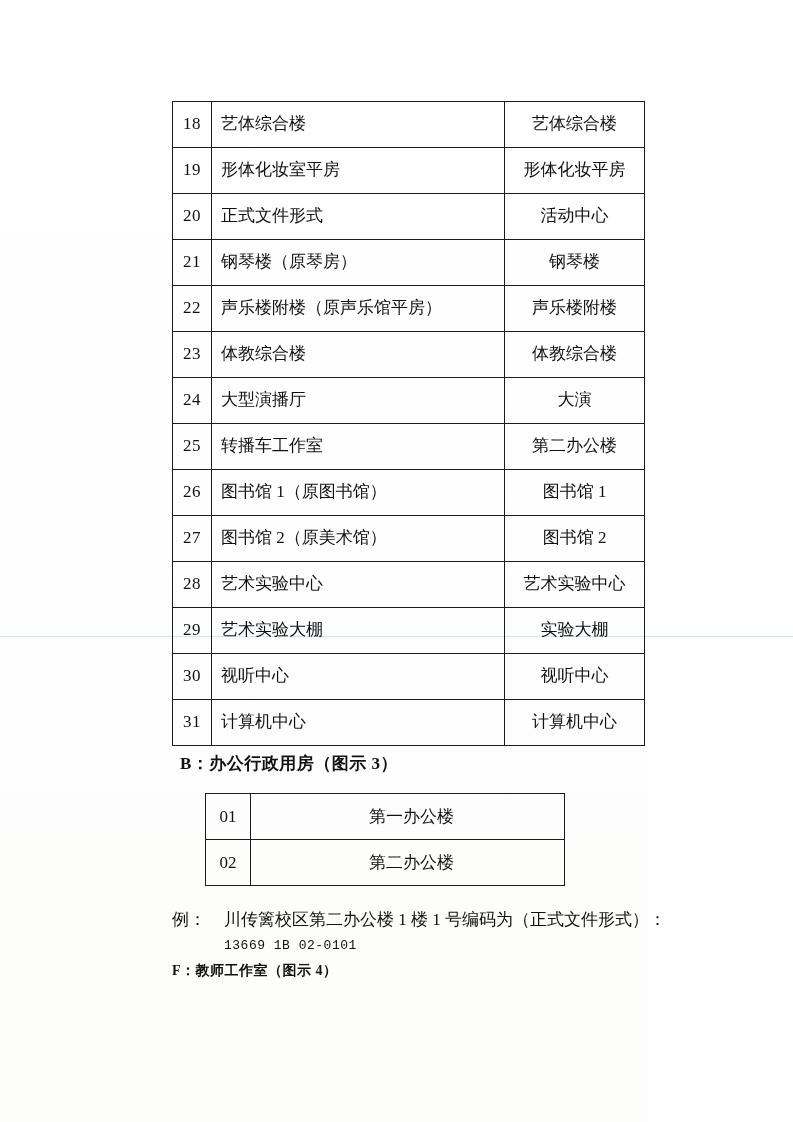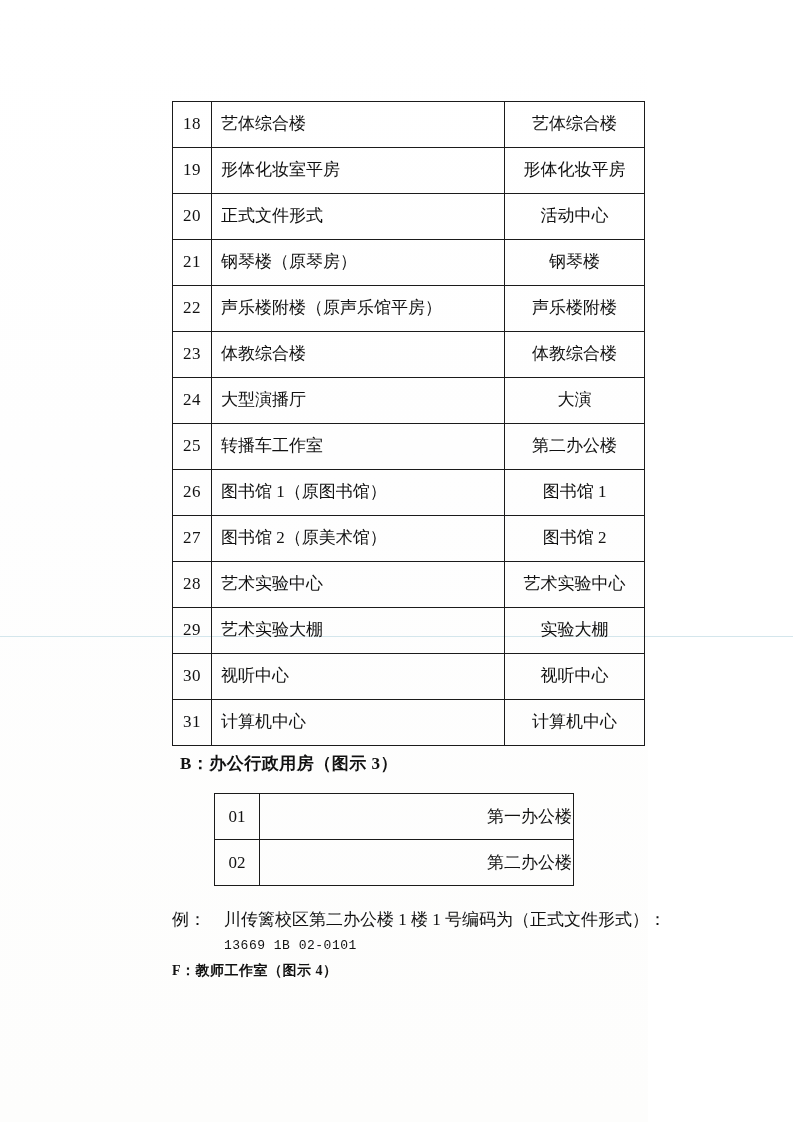--- a/index.html
+++ b/index.html
@@ -80,41 +80,41 @@
     font-size: 17px;
     font-weight: bold;
     letter-spacing: 0.5px;
     white-space: nowrap;
   }
   .section-b .label-b { font-weight: bold; }
   .section-b .paren { font-weight: bold; }
 
   .office-table {
     position: absolute;
-    left: 214px;
+    left: 205px;
     top: 793px;
     width: 345px;
     border-collapse: collapse;
     table-layout: fixed;
     border-radius: 9px;
   }
   .office-table td {
     border: 1px solid #1b1b1b;
     height: 43px;
     font-size: 17px;
     vertical-align: middle;
   }
   .office-table .col-num2 {
     width: 42px;
     text-align: center;
   }
   .office-table .col-name2 {
     width: 303px;
     padding-left: 9px;
-    text-align: right;
+    text-align: center;
   }
 
   .example-block {
     position: absolute;
     left: 172px;
     top: 896px;
     font-size: 17px;
     line-height: 1.75;
     margin-top: 9px;
   }

